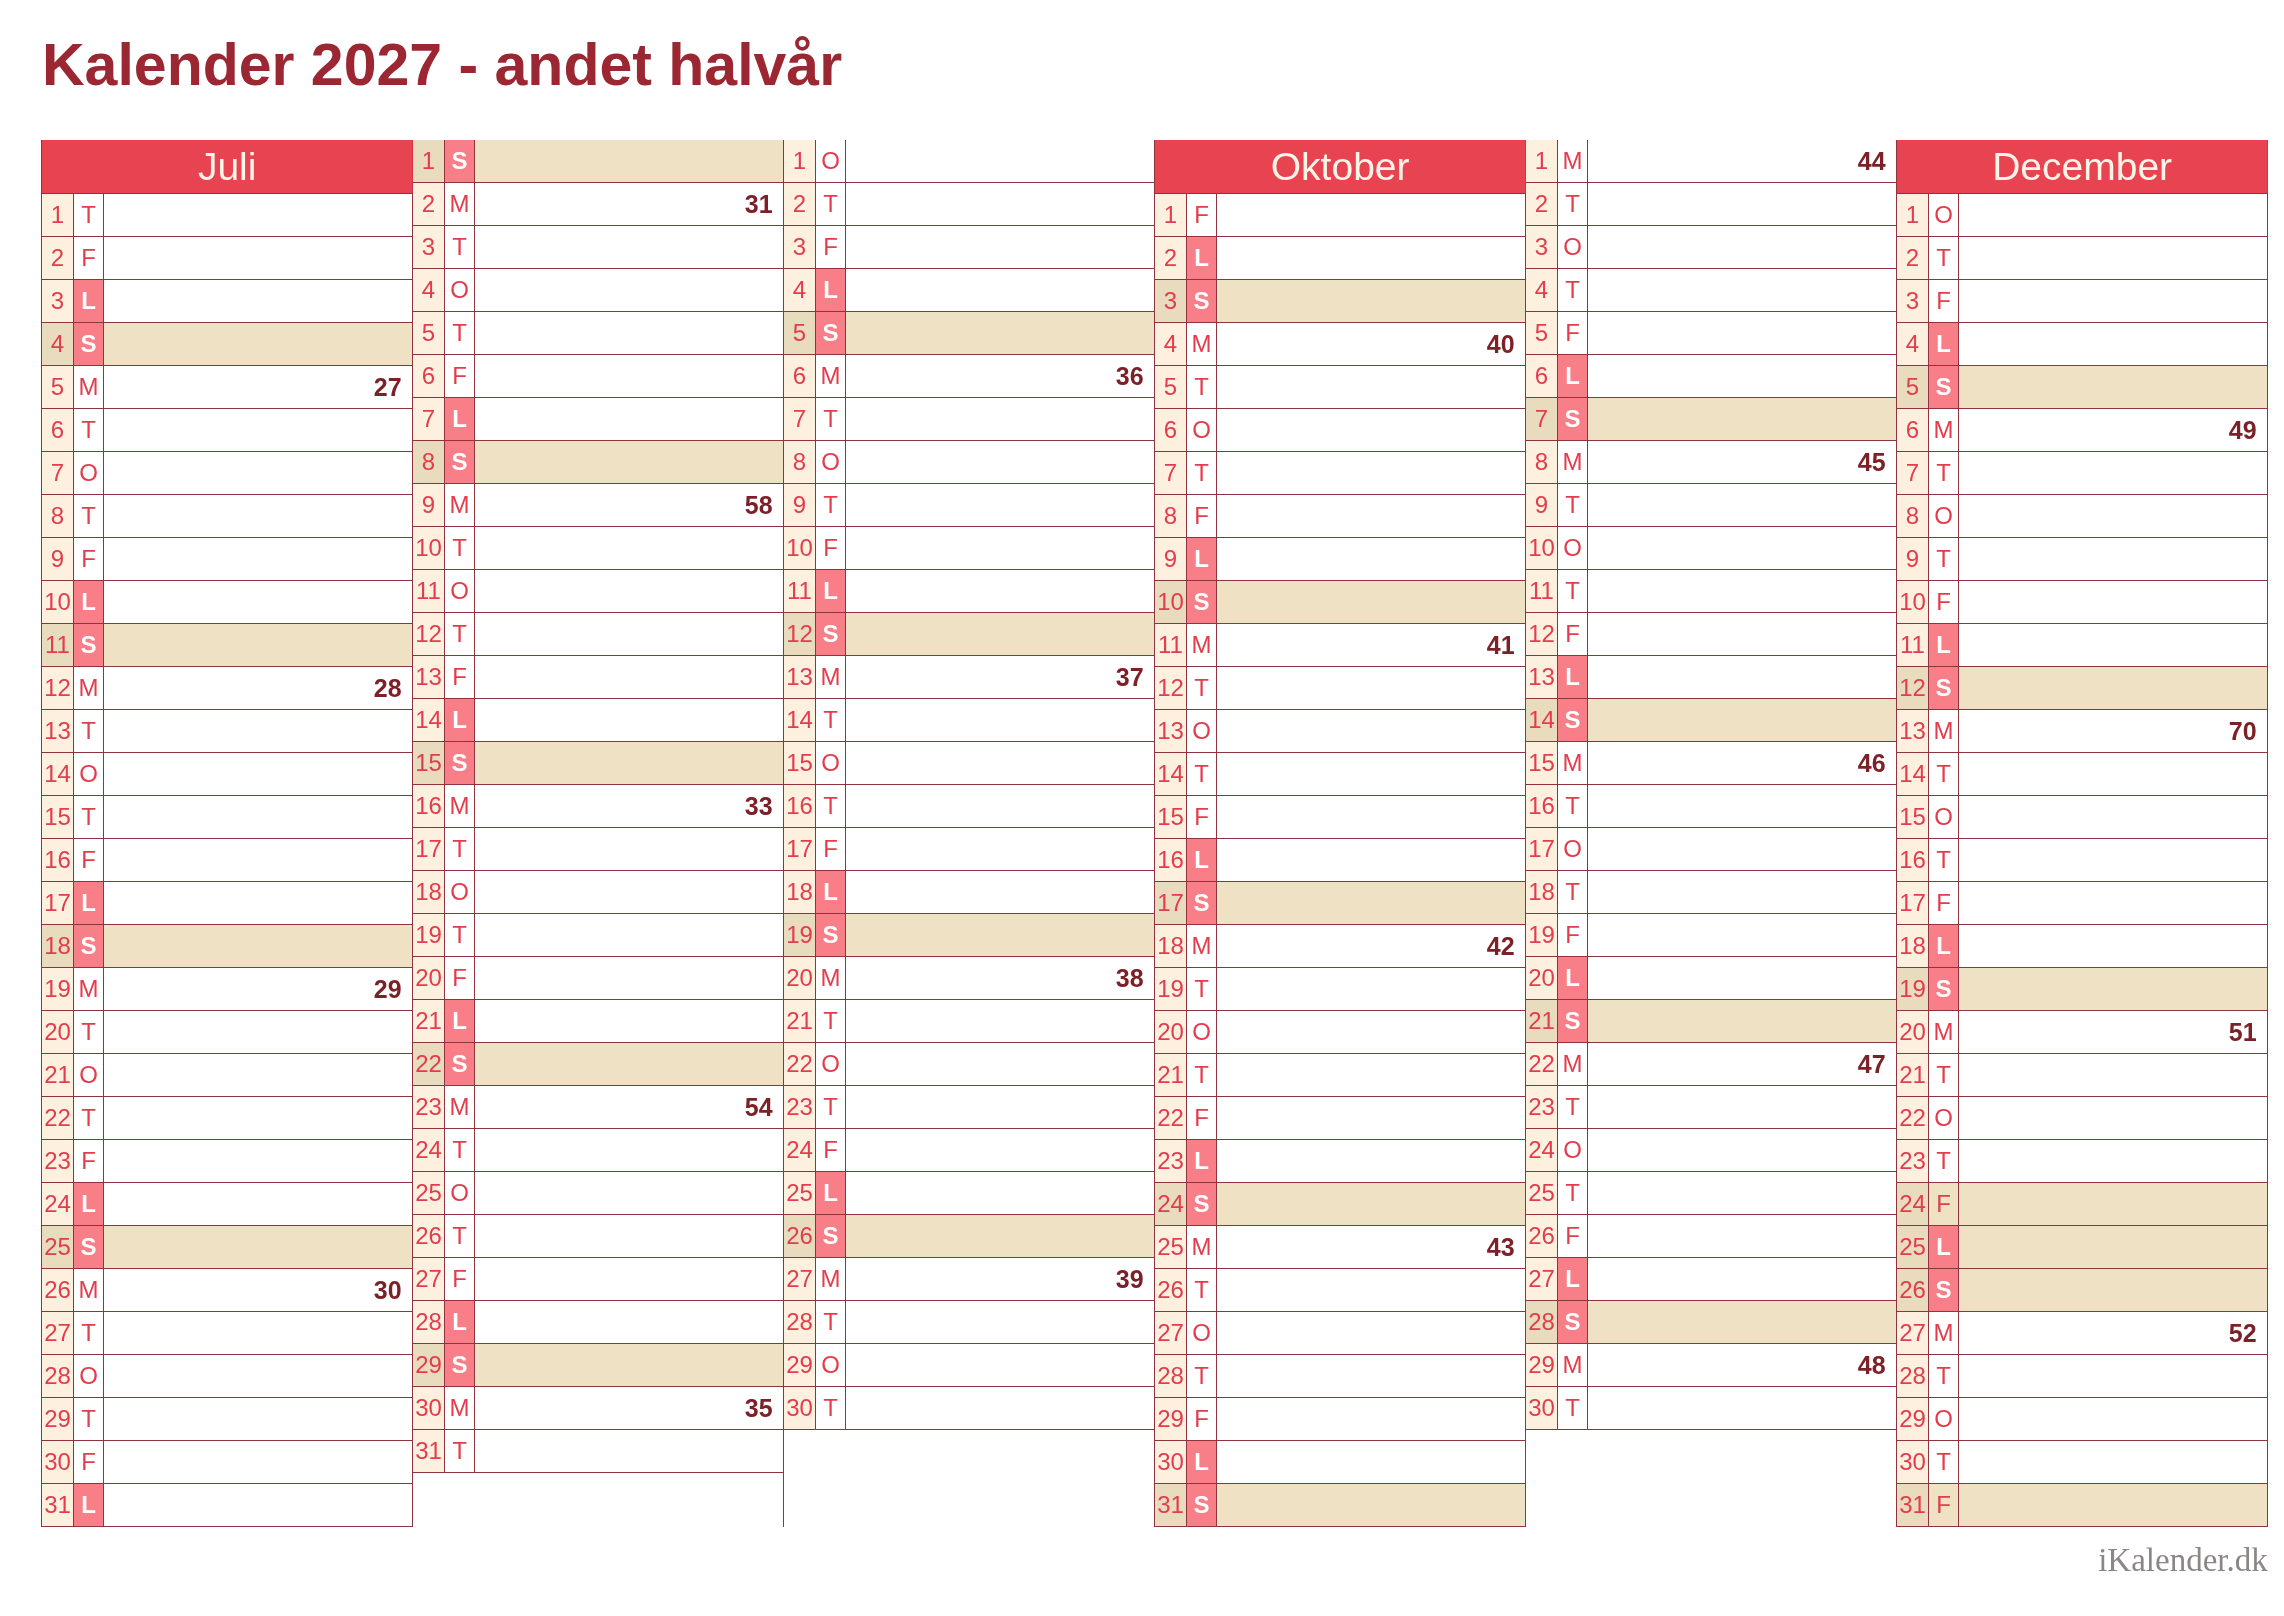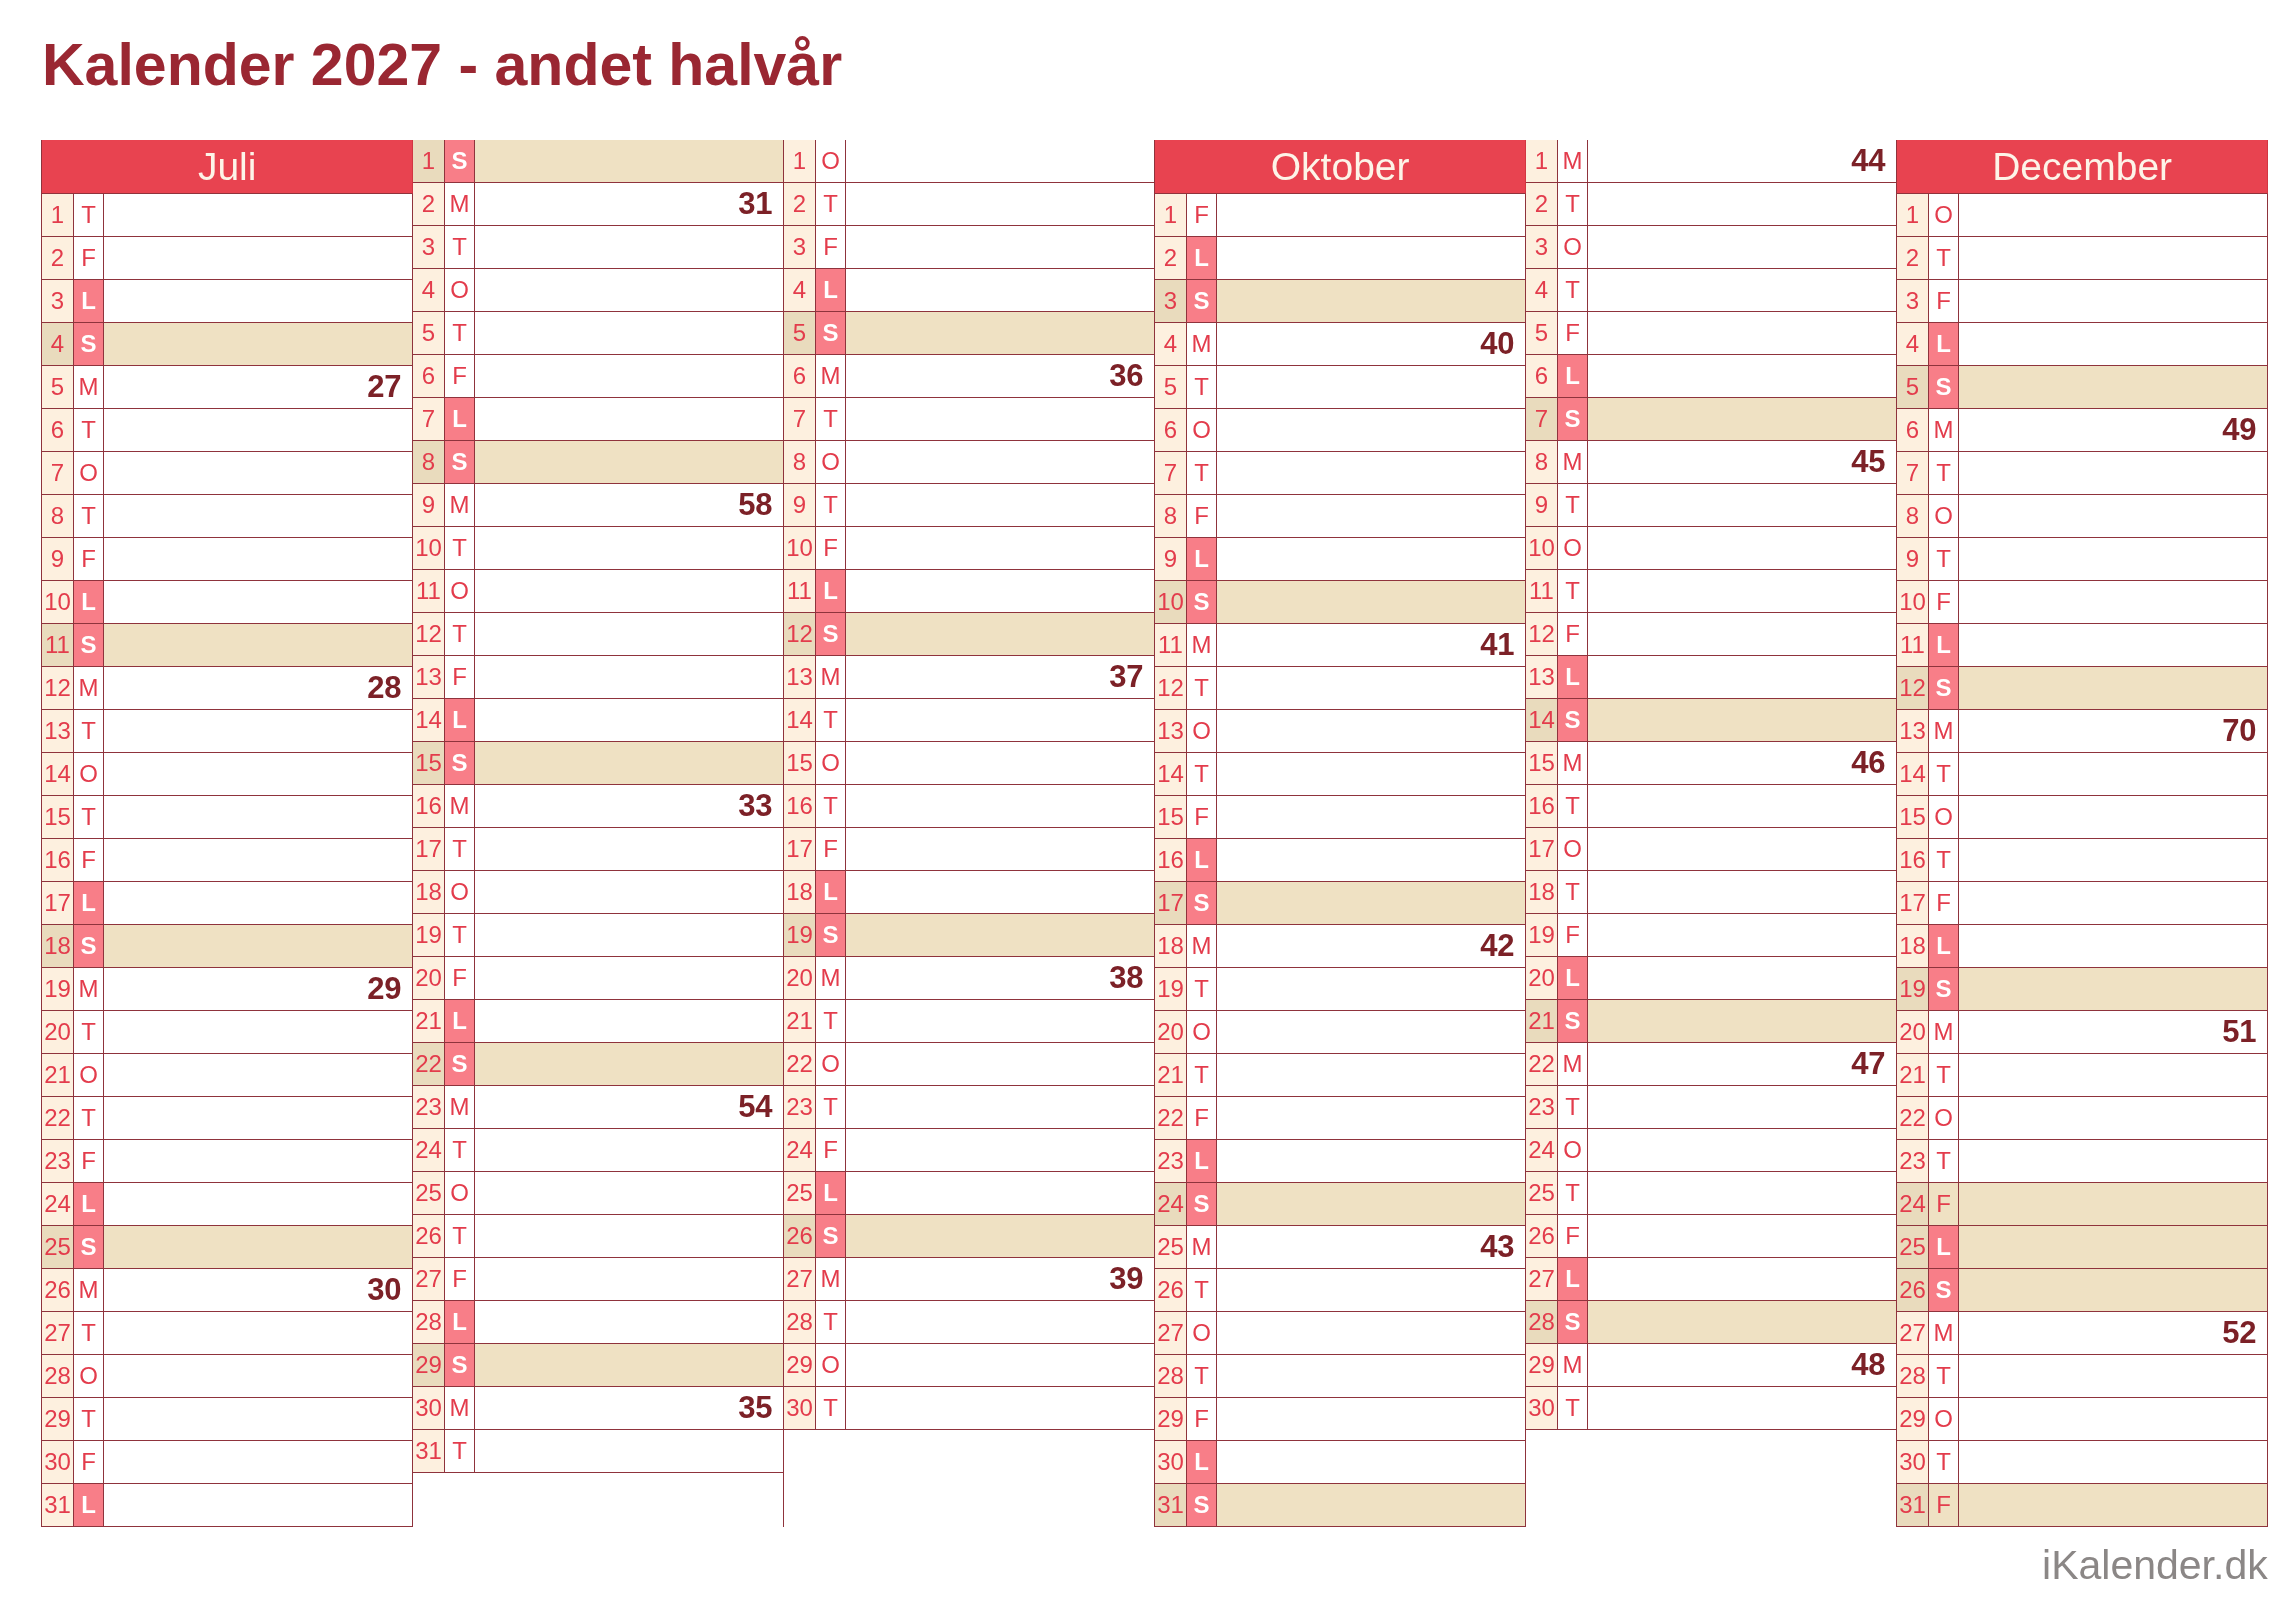--- a/index.html
+++ b/index.html
@@ -81,40 +81,41 @@
   .cell-content{
     flex:1;
     background:#ffffff;
     display:flex;
     align-items:center;
     justify-content:flex-end;
     padding-right:10.4px;
     box-sizing:border-box;
   }
   .week-number{
-    font-size:31px;
+    font-size:25px;
     font-weight:bold;
     color:var(--week-maroon, #7c2127);
   }
   
   .day-row.g .cell-num{ background:var(--cream-dark, #e9dbbd); }
   .day-row.g .cell-letter{ background:var(--beige, #efe1c3); }
   .day-row.g .cell-content{ background:var(--beige, #efe1c3); }
   
   .day-row.b .cell-letter{
     background:var(--badge, #f87e88);
     color:#ffffff;
     font-weight:bold;
   }
   .footer{
     position:absolute;
     top:1542px;
     right:16.3px;
-    font-size:41px;
+    font-size:33px;
     color:var(--footer-gray, #8b8786);
+    font-family:Liberation Serif, serif;
   }
 </style>
 </head>
 <body>
 
 <div class="page">
   <div class="title">Kalender 2027 - andet halvår</div>
   <div class="calendar">
       <div class="month">
         <div class="month-header">Juli</div>

